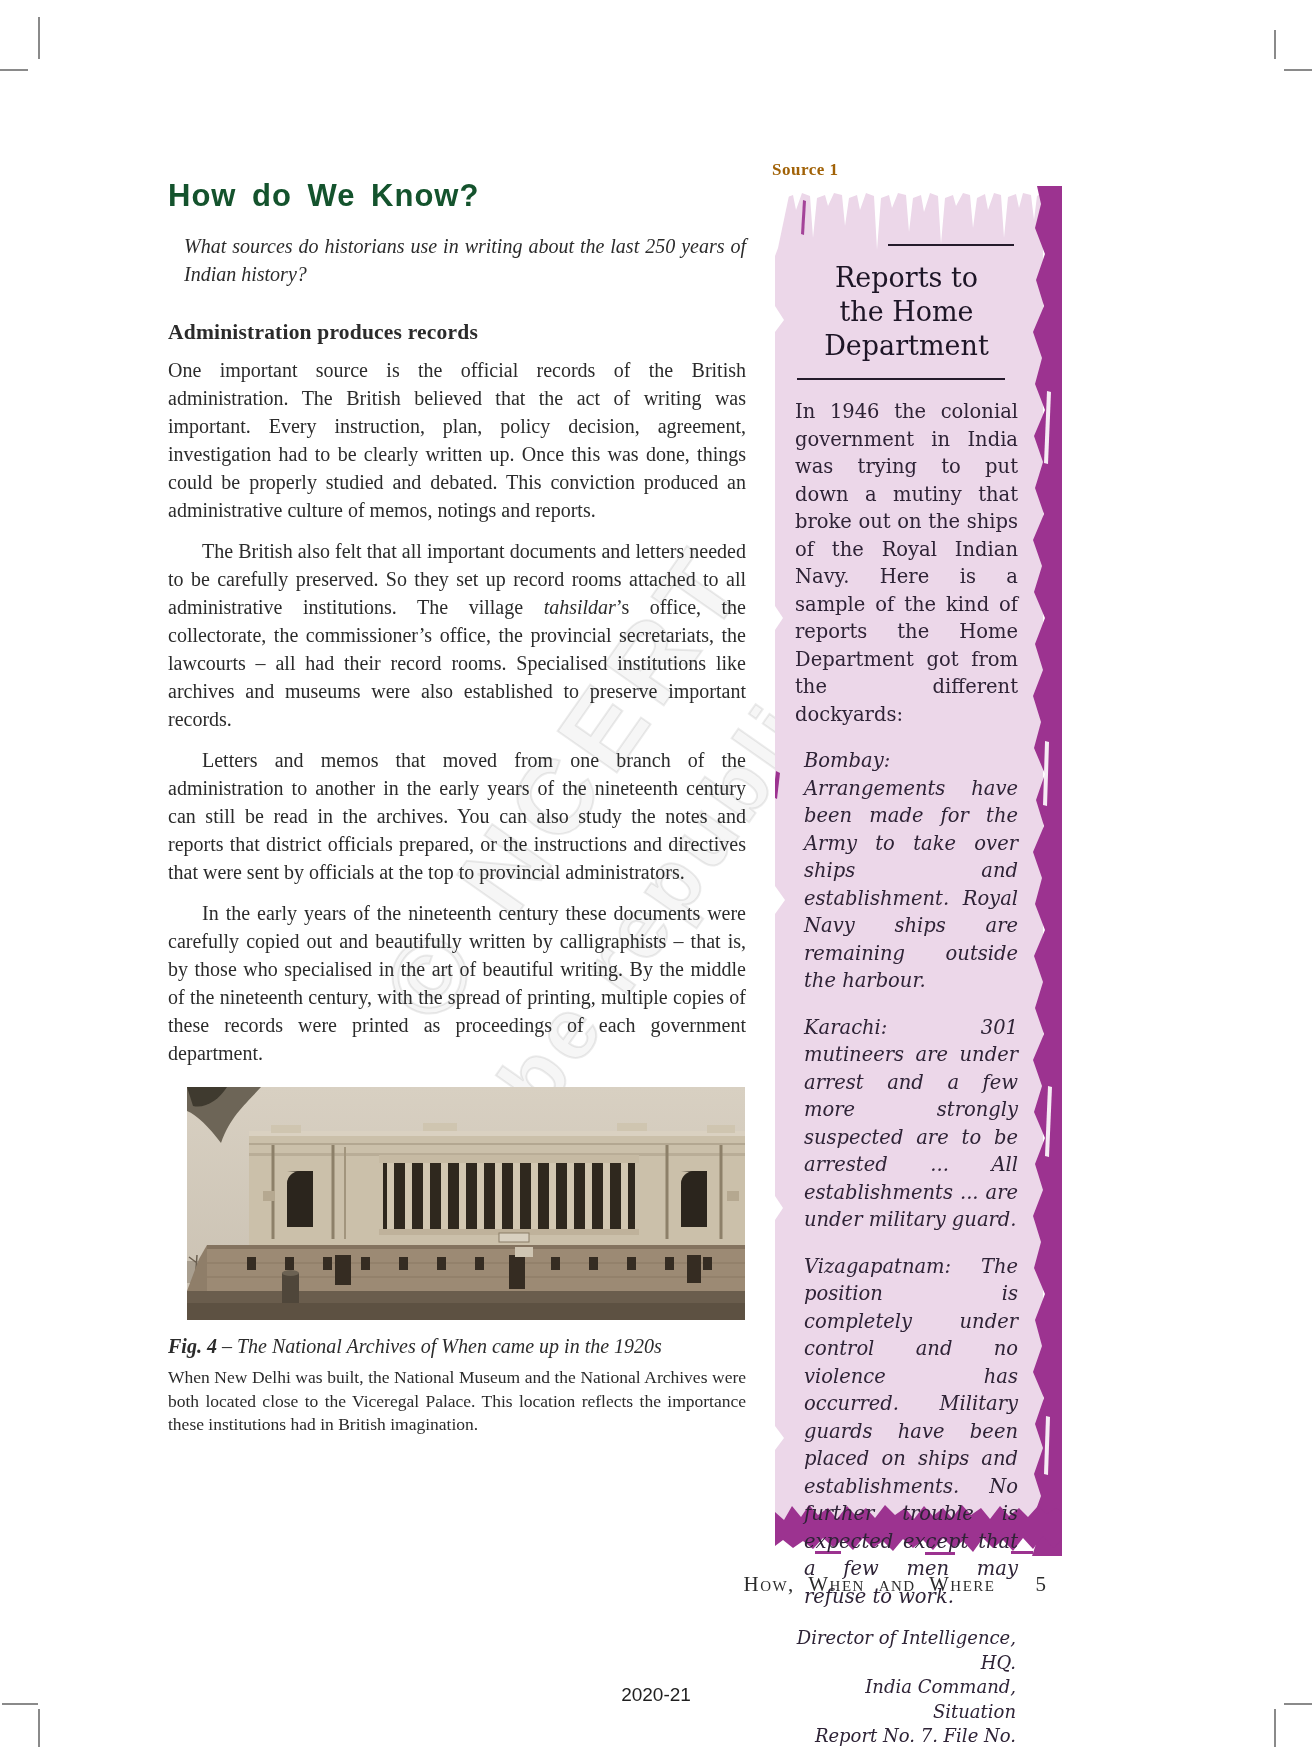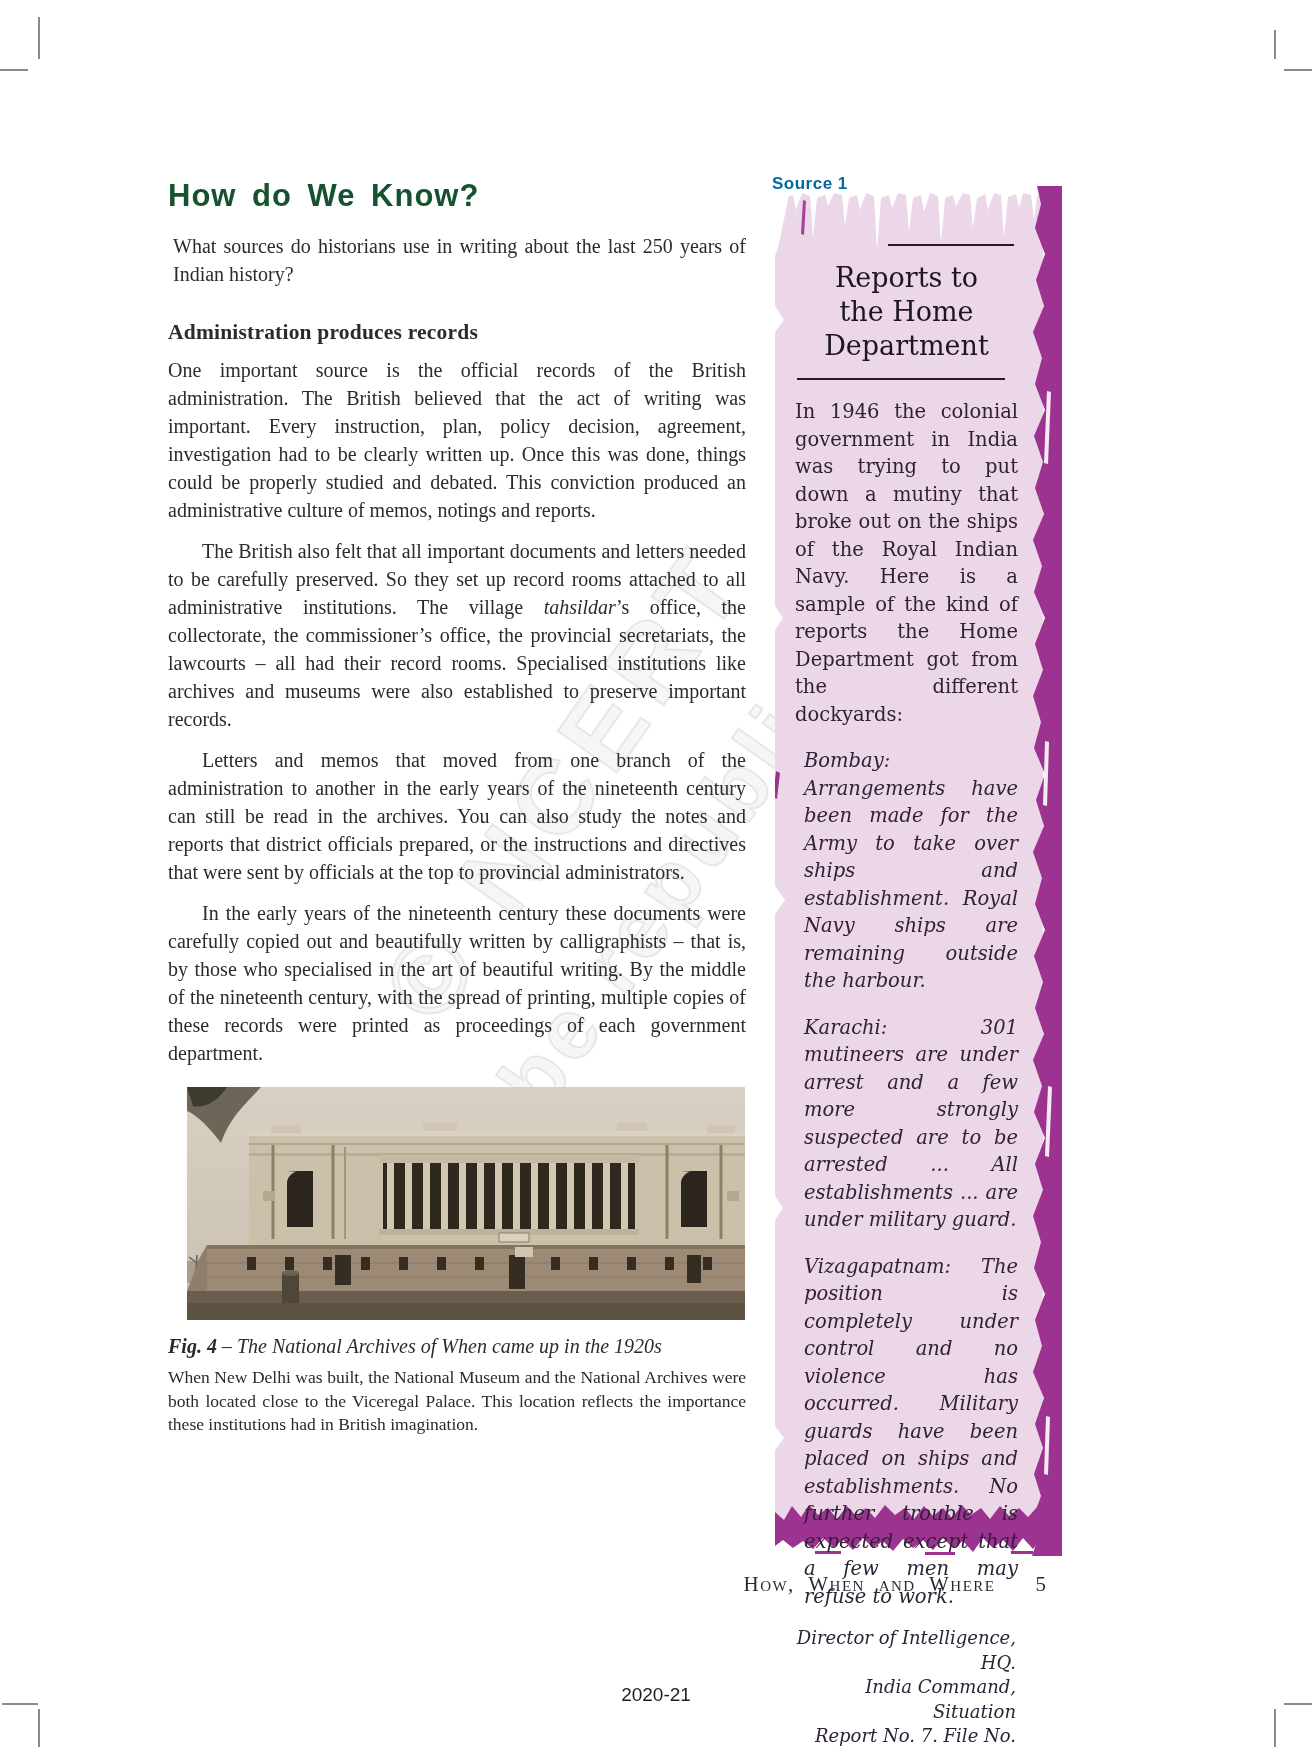--- a/index.html
+++ b/index.html
@@ -15,34 +15,34 @@
     transform:rotate(-55deg);z-index:1;pointer-events:none;
     font-family:"Liberation Sans",sans-serif;font-weight:700;}
   .watermark span{white-space:nowrap;color:rgba(70,70,70,0.05);-webkit-text-stroke:2px rgba(70,70,70,0.10);}
   .wm1{font-size:105px;letter-spacing:12px;}
   .wm2{font-size:86px;letter-spacing:6px;}
 
   
   .main-col{position:absolute;left:168px;top:178px;width:578px;z-index:2;}
   .main-col h1{margin:0 0 18px 0;font-family:"Liberation Sans",sans-serif;font-weight:700;
     font-size:31px;letter-spacing:1px;color:#14532d;word-spacing:6px;}
-  .intro{font-size:20px;line-height:28px;text-align:justify;margin:0 0 32px 5px;}
+  .intro{font-size:20px;line-height:28px;text-align:justify;margin:0 0 32px 16px;font-style:italic;}
   .main-col h2{margin:0 0 11px 0;font-size:21.5px;font-weight:700;letter-spacing:.2px;}
   .body-p{font-size:20px;line-height:28px;text-align:justify;margin:0 0 13px 0;}
   .ind{text-indent:34px;}
 
   figure{margin:20px 0 0 0;padding:0;}
   .photo{display:block;margin-left:19px;}
   figcaption{margin:15px 0 0 0;font-size:20px;font-style:italic;}
   .figlab{font-weight:700;}
   .fignote{margin:8px 0 0 0;font-size:17.5px;line-height:23.5px;text-align:justify;}
 
   
   .source-label{position:absolute;left:772px;top:160px;z-index:3;
-    font-family:Liberation Sans, sans-serif;font-weight:700;font-size:17px;color:#0369a1;letter-spacing:.5px;margin-top:14px;}
+    font-family:Liberation Serif, serif;font-weight:700;font-size:17px;color:#a16207;letter-spacing:.5px;}
   .panel{position:absolute;left:775px;top:186px;width:287px;height:1370px;z-index:2;}
   .panel-bg{position:absolute;left:0;top:0;width:268px;height:1340px;background:#ecd7e9;}
   .panel svg{position:absolute;display:block;}
   .svg-top{left:0;top:0;}
   .svg-right{left:254px;top:0;}
   .svg-bottom{left:0;top:1310px;}
   .panel-inner{position:absolute;left:0;top:0;width:263px;padding:58px 20px 0 20px;box-sizing:border-box;
     font-family:"DejaVu Serif","Liberation Serif",serif;color:#2e2336;}
   .sb-rule-top{height:2px;background:#241a2b;width:126px;margin:0 4px 10px auto;}
   .sb-rule-bottom{height:2px;background:#241a2b;width:208px;margin:12px auto 0 2px;}

